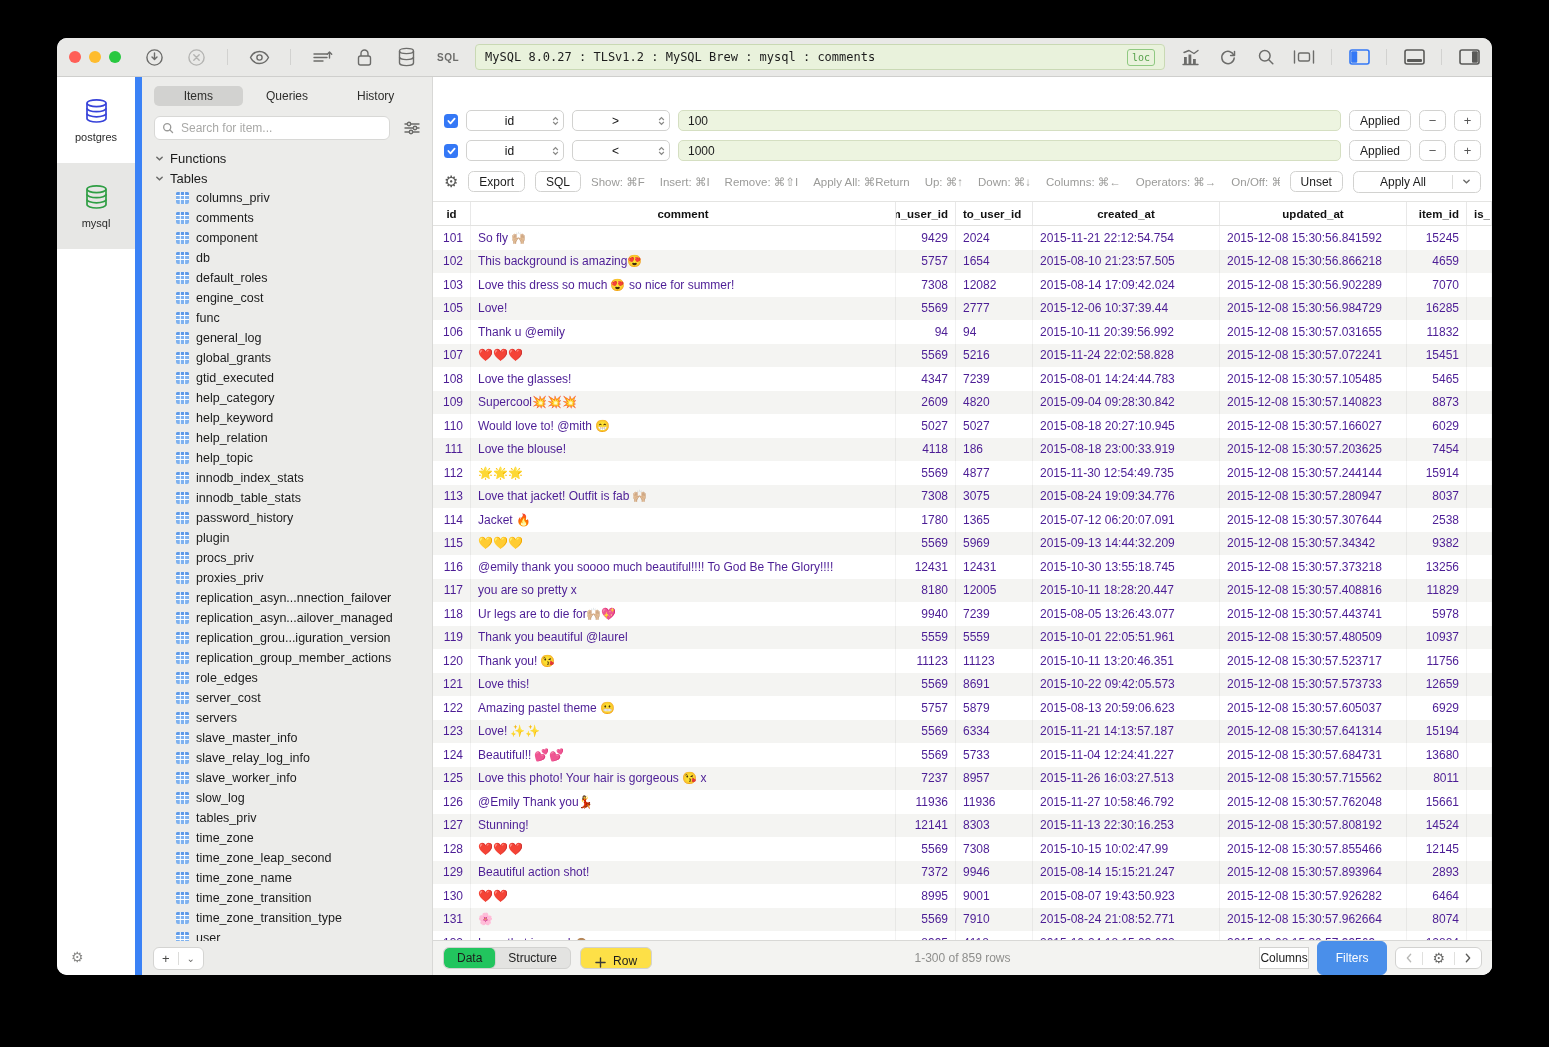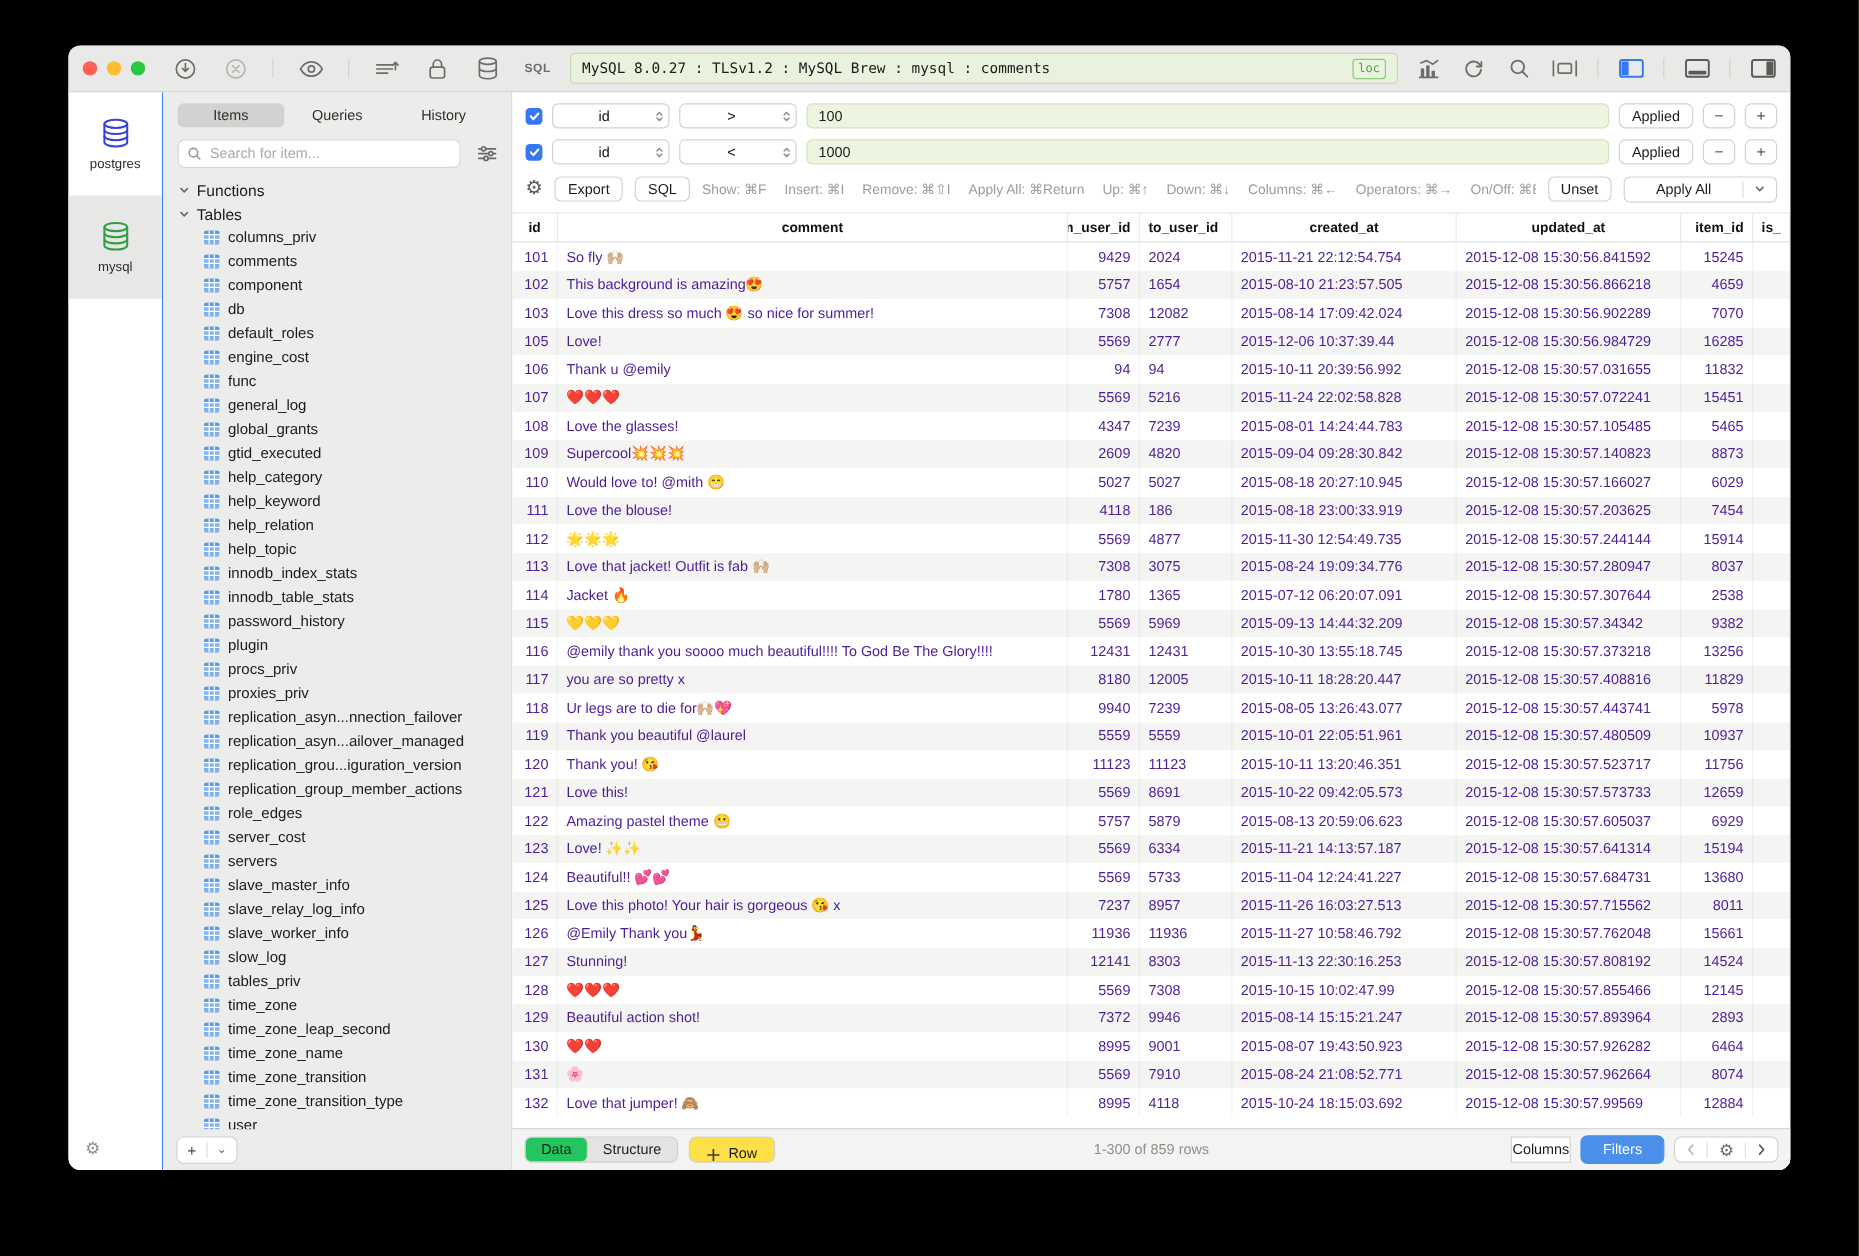--- a/index.html
+++ b/index.html
@@ -31,21 +31,21 @@
   }
   .connbar .title-text{white-space:nowrap;overflow:hidden;text-overflow:ellipsis;}
   .loc-badge{
     margin-left:auto;font-size:10px;color:#57a24b;border:1px solid #8fc981;border-radius:3px;
     padding:0 4px;height:15px;line-height:15px;font-family:"DejaVu Sans Mono",monospace;flex:0 0 auto;
   }
   .tb-right{display:flex;align-items:center;gap:16px;color:#6c6c6a;}
   
   .content{flex:1;display:flex;min-height:0;}
   
-  .conn-rail{width:78px;flex:0 0 auto;background:#fff;border-right:1px solid #3b82f6;display:flex;flex-direction:column;}
+  .conn-rail{width:78px;flex:0 0 auto;background:#fff;border-right:7px solid #3b82f6;display:flex;flex-direction:column;}
   .conn-item{width:100%;height:86px;display:flex;flex-direction:column;align-items:center;justify-content:center;gap:7px;}
   .conn-item.selected{background:#e7e7e5;}
   .conn-label{font-size:11px;color:#2a2a2a;}
   .conn-rail-bottom{margin-top:auto;height:36px;display:flex;align-items:center;padding-left:14px;color:#8a8a88;}
   
   .side{width:290px;flex:0 0 auto;background:#ececea;border-right:1px solid #d8d8d6;display:flex;flex-direction:column;min-height:0;}
   .side-tabs{display:flex;align-items:center;padding:9px 12px 0;}
   .side-tab{flex:1;text-align:center;font-size:12px;color:#2e2e2c;padding:3px 0;border-radius:5px;}
   .side-tab.active{background:#d2d2d0;}
   .search-row{display:flex;align-items:center;gap:14px;padding:10px 12px 6px;}
@@ -53,21 +53,21 @@
   .search-box input{border:none;outline:none;flex:1;font-size:12px;color:#222;background:transparent;min-width:0;font-family:"Liberation Sans",sans-serif;}
   .search-box input::placeholder{color:#a9a9a7;}
   .tree{flex:1;overflow:hidden;padding:2px 0 0 13px;}
   .tree-group{display:flex;align-items:center;gap:6px;height:20px;font-size:13px;color:#1b1b1b;}
   .tree-item{display:flex;align-items:center;gap:7px;height:20px;padding-left:21px;font-size:12.5px;color:#1b1b1b;white-space:nowrap;}
   .side-bottom{height:34px;flex:0 0 auto;display:flex;align-items:center;padding:0 11px;}
   .add-table-btn{background:#fff;border:1px solid #d4d4d2;border-radius:6px;height:21px;display:flex;align-items:center;color:#4a4a48;overflow:hidden;}
   .add-table-btn .part{padding:0 8px;font-size:13px;display:flex;align-items:center;height:100%;}
   .add-table-btn .sep{width:1px;height:13px;background:#dcdcda;}
   
-  .main{flex:1;display:flex;flex-direction:column;background:#fff;min-width:0;}
+  .main{flex:1;display:flex;flex-direction:column;background:#fff;min-width:0;margin-top:24px;}
   .filter-area{flex:0 0 auto;padding:9px 11px 0;}
   .filter-row{display:flex;align-items:center;gap:8px;height:21px;margin-bottom:9px;}
   .checkbox{width:14px;height:14px;background:#3478f6;border-radius:3.5px;display:flex;align-items:center;justify-content:center;flex:0 0 auto;}
   .select{background:#fff;border:1px solid #d2d2d0;border-radius:5px;height:21px;display:flex;align-items:center;font-size:12px;color:#111;box-sizing:border-box;}
   .select .sel-label{flex:1;text-align:center;}
   .select .stepper{margin-right:4px;display:flex;flex-direction:column;align-items:center;color:#8a8a88;}
   .select.w-col{width:98px;}
   .select.w-op{width:98px;}
   .value-input{
     flex:1;background:#edf4e0;border:1px solid #d5dfc2;border-radius:5px;height:21px;box-sizing:border-box;
@@ -101,21 +101,21 @@
   .grid-header .c-id,.grid-header .c-comment,.grid-header .c-created,.grid-header .c-updated{justify-content:center;}
   .grid-header .c-from,.grid-header .c-item{justify-content:flex-end;}
   
   .statusbar{height:34px;flex:0 0 auto;background:#f3f3f1;border-top:1px solid #d8d8d6;display:flex;align-items:center;padding:0 10px;position:relative;}
   .segmented{display:flex;background:#e3e3e1;border:1px solid #d2d2d0;border-radius:6px;height:22px;box-sizing:border-box;overflow:hidden;align-items:stretch;}
   .segment{padding:0 13px;font-size:12px;color:#1c1c1c;display:flex;align-items:center;}
   .segment.active{background:#22c55e;border-radius:5px;box-shadow:0 0 0 1px #d2d2d0;}
   .row-btn{margin-left:9px;background:#fde047;border:1px solid #d2d2d0;border-radius:6px;height:22px;box-sizing:border-box;display:flex;align-items:flex-end;gap:7px;padding:0 14px;font-size:12px;color:#1c1c1c;}
   .rowcount{position:absolute;left:0;right:0;text-align:center;font-size:12px;color:#8e8e8c;pointer-events:none;}
   .status-right{margin-left:auto;display:flex;align-items:center;gap:8px;z-index:1;}
-  .filters-btn{background:#4a8fea;border:1px solid #4a8fea;color:#fff;border-radius:6px;height:24px;box-sizing:border-box;display:flex;align-items:center;padding:0 18px;font-size:12px;}
+  .filters-btn{background:#4a8fea;border:1px solid #4a8fea;color:#fff;border-radius:6px;height:34px;box-sizing:border-box;display:flex;align-items:center;padding:0 18px;font-size:12px;}
   .columns-btn{background:#fff;border:1px solid #d2d2d0;border-radius:0;height:22px;box-sizing:border-box;display:flex;align-items:center;padding:0 0;font-size:12px;color:#1c1c1c;}
   .nav-group{display:flex;align-items:center;background:#fff;border:1px solid #d2d2d0;border-radius:6px;height:22px;box-sizing:border-box;overflow:hidden;}
   .nav-seg{padding:0 9px;display:flex;align-items:center;color:#6a6a68;height:100%;}
   .nav-seg.dim{color:#b8b8b6;}
   .nav-sep{width:1px;height:13px;background:#e0e0de;}
   .gear-glyph{font-size:14px;line-height:1;}
   svg{display:block;}
 </style>
 </head>
 <body>

